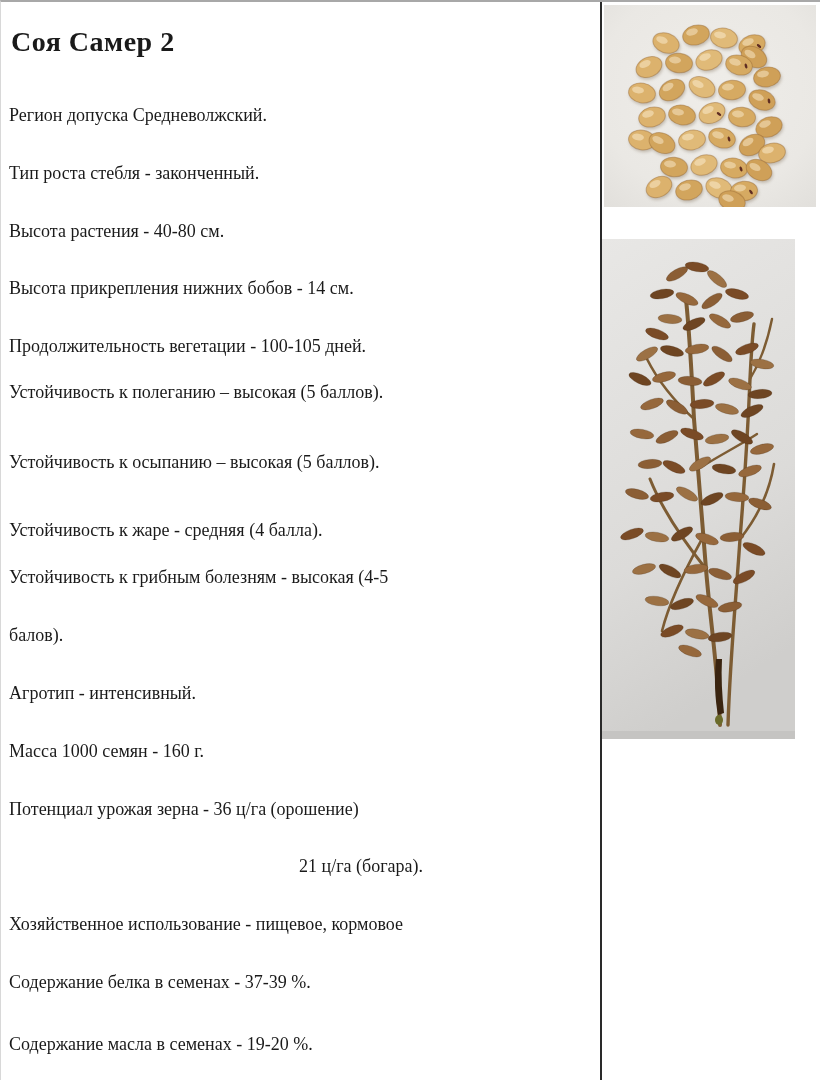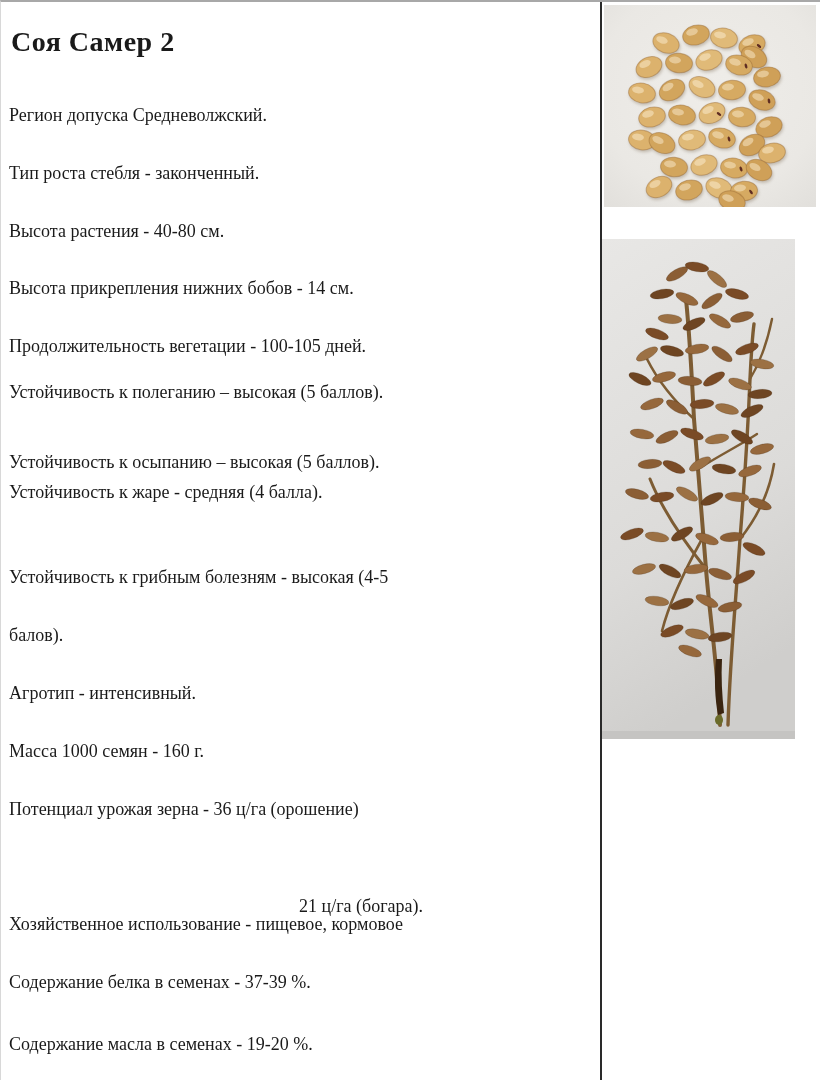--- a/index.html
+++ b/index.html
@@ -33,27 +33,27 @@
 
 <h1 class="page-title">Соя Самер 2</h1>
 
 <div class="spec-line" style="top:103px">Регион допуска Средневолжский.</div>
 <div class="spec-line" style="top:161px">Тип роста стебля - законченный.</div>
 <div class="spec-line" style="top:219px">Высота растения - 40-80 см.</div>
 <div class="spec-line" style="top:276px">Высота прикрепления нижних бобов - 14 см.</div>
 <div class="spec-line" style="top:334px">Продолжительность вегетации - 100-105 дней.</div>
 <div class="spec-line" style="top:380px">Устойчивость к полеганию – высокая (5 баллов).</div>
 <div class="spec-line" style="top:450px">Устойчивость к осыпанию – высокая (5 баллов).</div>
-<div class="spec-line" style="top:480px">Устойчивость к жаре - средняя (4 балла).</div>
+<div class="spec-line" style="top:518px">Устойчивость к жаре - средняя (4 балла).</div>
 <div class="spec-line" style="top:565px">Устойчивость к грибным болезням - высокая (4-5</div>
 <div class="spec-line" style="top:623px">балов).</div>
 <div class="spec-line" style="top:681px">Агротип - интенсивный.</div>
 <div class="spec-line" style="top:739px">Масса 1000 семян - 160 г.</div>
 <div class="spec-line" style="top:797px">Потенциал урожая зерна - 36 ц/га (орошение)</div>
-<div class="spec-line indented" style="top:894px">21 ц/га (богара).</div>
+<div class="spec-line indented" style="top:854px">21 ц/га (богара).</div>
 <div class="spec-line" style="top:912px">Хозяйственное использование - пищевое, кормовое</div>
 <div class="spec-line" style="top:970px">Содержание белка в семенах - 37-39 %.</div>
 <div class="spec-line" style="top:1032px">Содержание масла в семенах - 19-20 %.</div>
 
 <div class="col-rule"></div>
 
 <svg id="seeds-photo" class="photo" width="212" height="202" viewBox="0 0 212 202">
   <defs>
     <radialGradient id="sbg" cx="50%" cy="42%" r="75%">
       <stop offset="0%" stop-color="#efede9"></stop>

